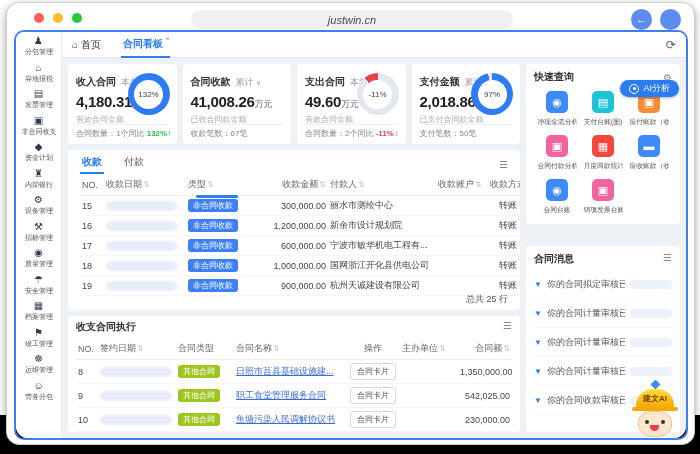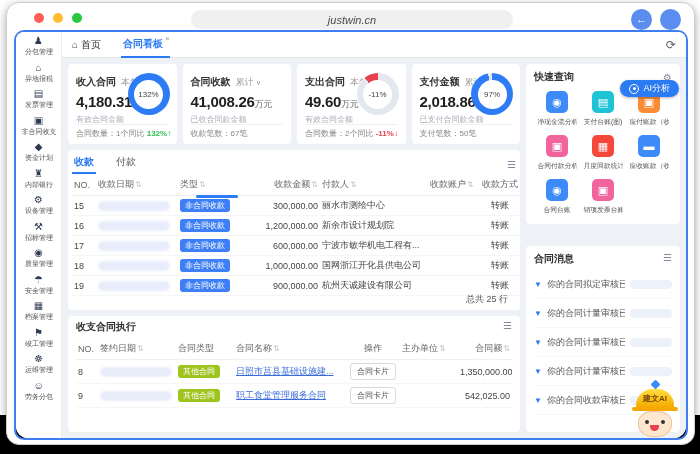--- a/index.html
+++ b/index.html
@@ -55,21 +55,21 @@
   .donut{position:absolute;right:7px;top:9px;width:42px;height:42px;border-radius:50%;
        display:flex;align-items:center;justify-content:center}
   .donut>span{width:29px;height:29px;background:#fff;border-radius:50%;display:flex;
        align-items:center;justify-content:center;font-size:8px;color:#444}
   .c-div{position:absolute;left:8px;right:8px;bottom:19px;border-top:1px solid #f1f1f1}
   .c-foot{position:absolute;left:8px;right:8px;bottom:5px;display:flex;
        justify-content:space-between;font-size:8px;color:#888;white-space:nowrap}
   .c-fr b{font-weight:bold}
   
   .panel{background:#fff;border-radius:4px;position:relative;overflow:hidden}
-  .receipts{height:160px;flex:0 0 160px;padding:0 4px}
+  .receipts{height:160px;flex:0 0 160px;padding:0 12px}
   .ptabs{display:flex;gap:18px;height:24px;align-items:flex-end;padding-bottom:0}
   .ptab{font-size:10px;color:#555;padding:0 2px 5px}
   .ptab.on{color:#2b7bf3;font-weight:bold;border-bottom:2px solid #2b7bf3;padding-bottom:3px}
   .ham{margin-left:auto;color:#889;font-size:10px;padding-bottom:4px}
   table{width:100%;border-collapse:collapse;table-layout:fixed;font-size:9px}
   th{color:#666;font-weight:normal;text-align:left;padding:4px 2px;
      border-bottom:1px solid #efefef;white-space:nowrap;overflow:hidden}
   td{padding:3px 2px;border-bottom:1px solid #f6f6f6;color:#444;white-space:nowrap;overflow:hidden}
   .al-r{text-align:right}.al-c{text-align:center}
   .sorticn{color:#c3c7cf;font-size:8px;margin-left:1px}
@@ -400,20 +400,31 @@
                       <td>9</td>
                       <td>
                         <div class="pill"></div>
                       </td>
                       <td><span class="badge" style="background: rgb(158, 196, 30);">其他合同</span></td>
                       <td><span class="link">职工食堂管理服务合同</span></td>
                       <td class="al-c"><span class="cardbtn">合同卡片</span></td>
                       <td></td>
                       <td class="al-r">542,025.00</td>
                     </tr>
+                    <tr>
+                      <td>10</td>
+                      <td>
+                        <div class="pill"></div>
+                      </td>
+                      <td><span class="badge" style="background: rgb(158, 196, 30);">其他合同</span></td>
+                      <td><span class="link">鱼塘污染人民调解协议书</span></td>
+                      <td class="al-c"><span class="cardbtn">合同卡片</span></td>
+                      <td></td>
+                      <td class="al-r">230,000.00</td>
+                    </tr>
                   </tbody>
               </table>
             </section>
           </div>
 
           <div class="right-col">
             <section class="panel quick">
               <div class="qhead">
                 <span class="ptitle">快速查询</span>
                 <span class="gear">⚙</span>

